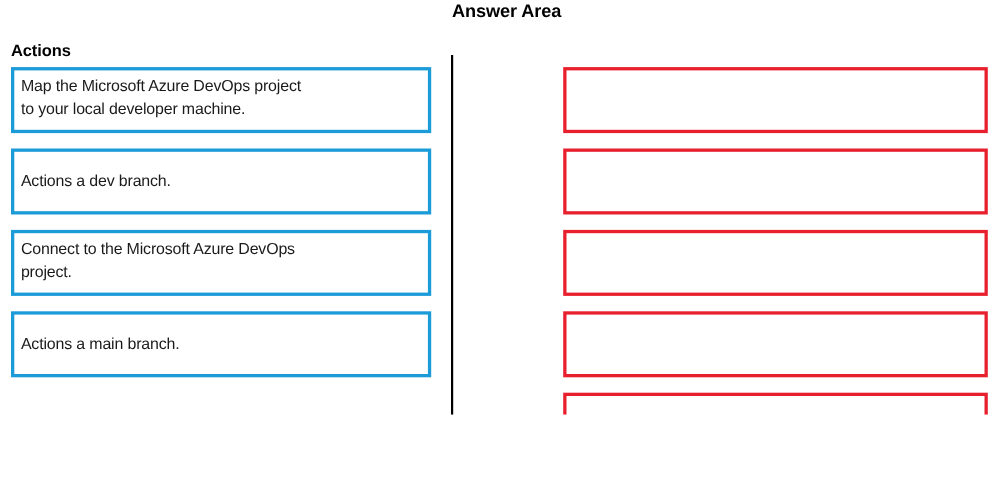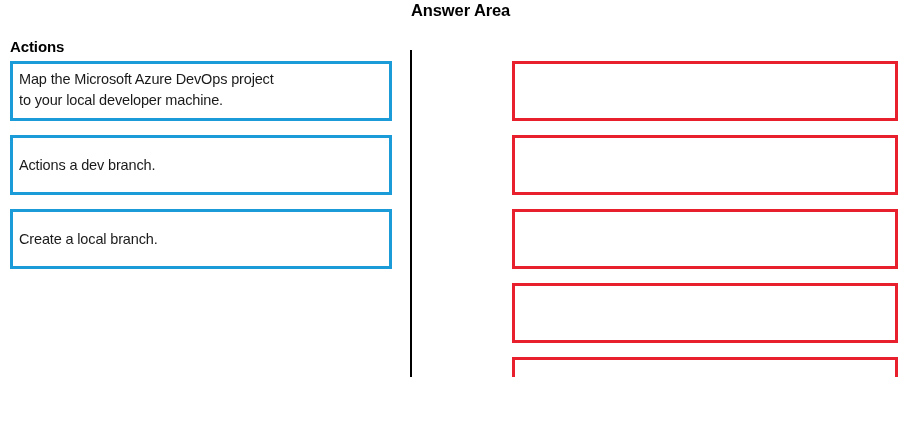--- a/index.html
+++ b/index.html
@@ -121,23 +121,27 @@
     <div class="action-tile">
       <span class="action-tile-label">Map the Microsoft Azure DevOps project
 to your local developer machine.</span>
     </div>
 
 
     <div class="action-tile single-line">
       <span class="action-tile-label">Actions a dev branch.</span>
     </div>
 
+    <div class="action-tile">
+      <span class="action-tile-label">Connect to the Microsoft Azure DevOps
+project.</span>
+    </div>
 
     <div class="action-tile single-line">
-      <span class="action-tile-label">Create a local branch.</span>
+      <span class="action-tile-label">Actions a main branch.</span>
     </div>
 
   </div>
 
   <div class="answer-column">
 
     <div class="answer-slot"></div>
 
     <div class="answer-slot"></div>
 

